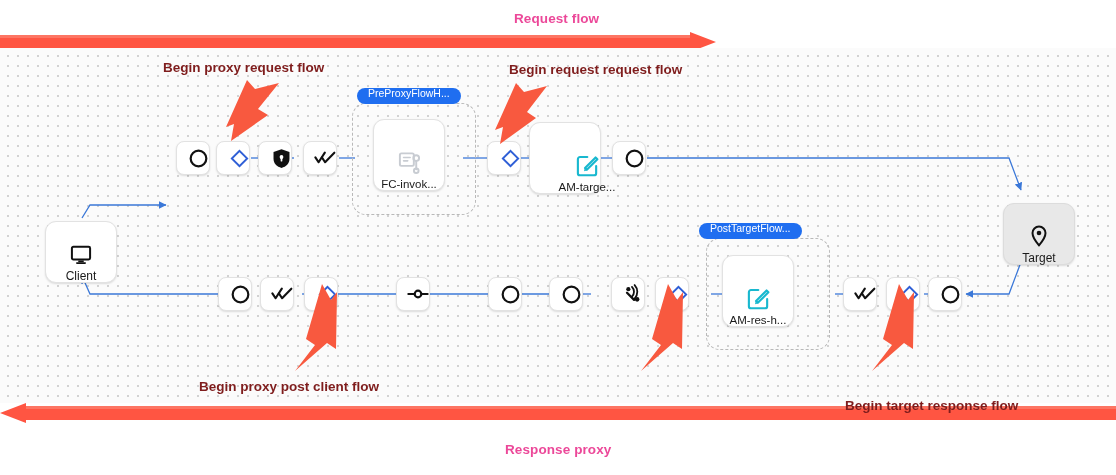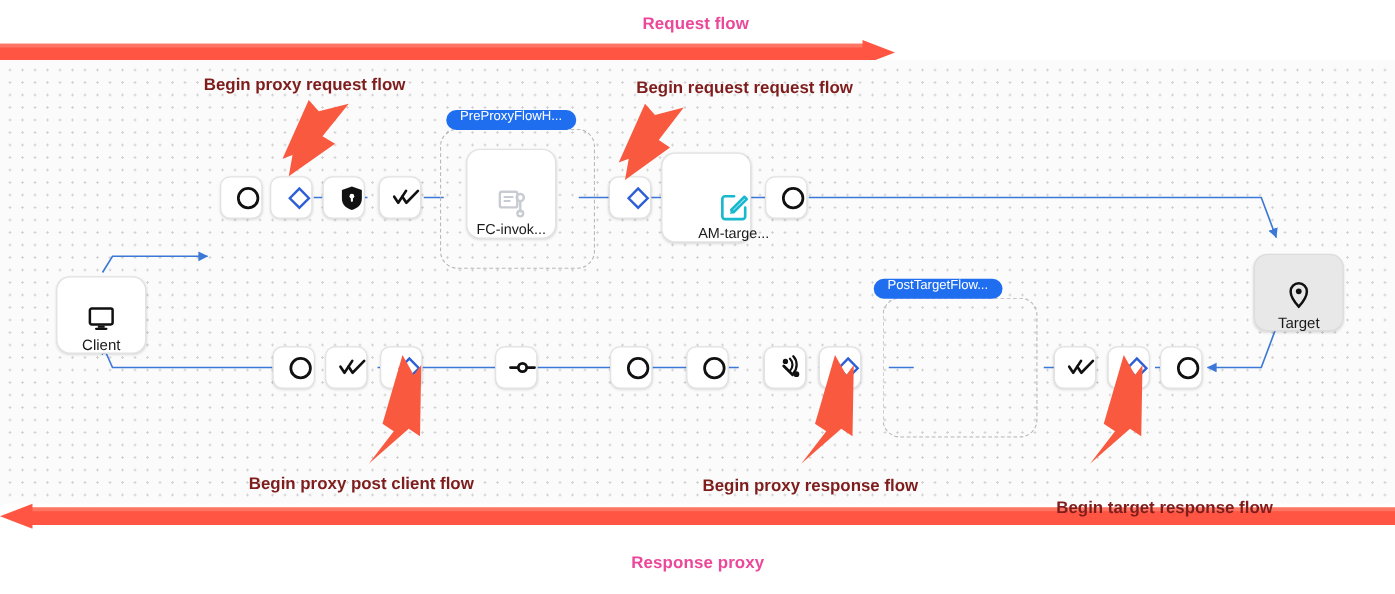--- a/index.html
+++ b/index.html
@@ -325,20 +325,30 @@
       <span>
         <svg class="ic" width="19" height="19" viewBox="0 0 20 20">
           <rect x="4.3" y="4.3" width="11.4" height="11.4" transform="rotate(45 10 10)" fill="none" stroke="#2f5fd6" stroke-width="2"></rect>
         </svg>
       </span>
     </div>
 
     <div class="group" style="left:706px; top:190px; width:124px; height:112px;"></div>
     <div class="pill" style="left:699px; top:175px;">PostTargetFlow...</div>
 
+    <div class="node big stacked" style="left:722px; top:207px;">
+      <span>
+        <svg class="ic" width="25" height="25" viewBox="0 0 26 26">
+          <path d="M22 13.6V21c0 1.2-1 2.2-2.2 2.2H5.2C4 23.2 3 22.2 3 21V6.4C3 5.2 4 4.2 5.2 4.2h7.6" fill="none" stroke="#18b8cf" stroke-width="2.2" stroke-linecap="round"></path>
+          <path d="M10.4 15.6 21.4 4.6l1.9 1.9-11 11z" fill="none" stroke="#18b8cf" stroke-width="2.2" stroke-linejoin="round"></path>
+          <path d="M10 16.2 9.4 18.9 12.1 18.2z" fill="#18b8cf"></path>
+        </svg>
+      </span>
+      <span class="node-label">AM-res-h...</span>
+    </div>
 
     <div class="node sm" style="left:843px; top:229px;">
       <span>
         <svg class="ic" width="22" height="16" viewBox="0 0 24 16">
           <path d="M1.5 7.3 5 12.6 11.8 2.2" fill="none" stroke="#111" stroke-width="2.3" stroke-linecap="round" stroke-linejoin="round"></path>
           <path d="M8.6 7.3 12.1 12.6 22.2 2.2" fill="none" stroke="#111" stroke-width="2.3" stroke-linecap="round" stroke-linejoin="round"></path>
         </svg>
       </span>
     </div>
 
@@ -379,16 +389,15 @@
 
       <polygon points="641,371 661,345 652,339 668,284 677,300 683,292 682,349 673,343"></polygon>
 
       <polygon points="872,371 892,345 883,339 899,284 908,300 914,292 913,349 904,343"></polygon>
     </g>
   </svg>
 
   <div class="anno" style="left:163px; top:60px;">Begin proxy request flow</div>
   <div class="anno" style="left:509px; top:62px;">Begin request request flow</div>
   <div class="anno" style="left:199px; top:379px;">Begin proxy post client flow</div>
-  <div class="anno" style="left:562px; top:381px;">Begin proxy response flow</div>
   <div class="anno" style="left:845px; top:398px;">Begin target response flow</div>
 
 </div>
 
 </body></html>

